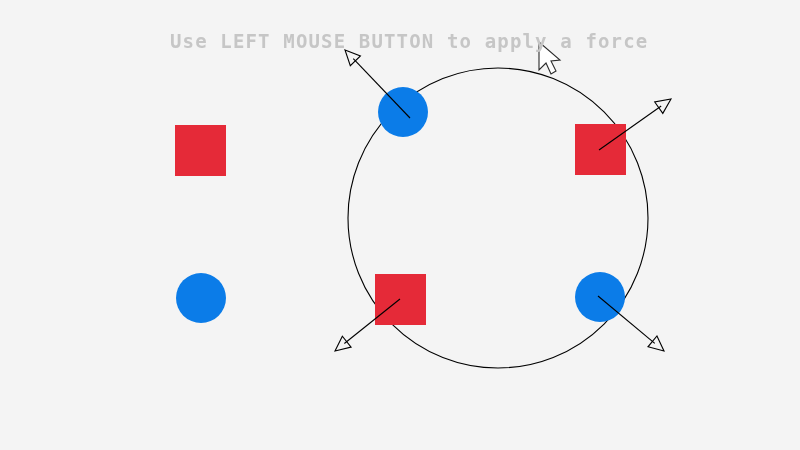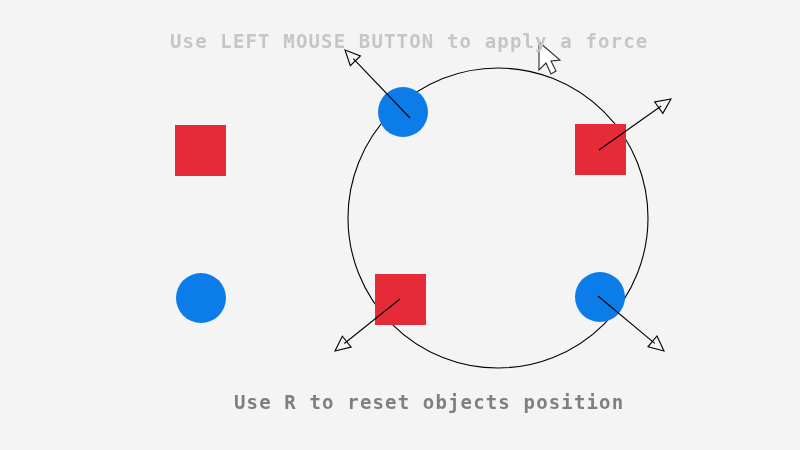--- a/index.html
+++ b/index.html
@@ -85,15 +85,14 @@
       <polygon points="664,351 647.995390008388,346.77478296221443 656.9579716036907,336.0196850478512" fill="none" stroke="#000000" stroke-width="1.1"></polygon>
     </g>
 
     <g>
       <polygon points="539,42 539,70 546,63 551,74 556,71 551,61 560,60" fill="#ffffff" stroke="#2a2a2a" stroke-width="1.1" stroke-linejoin="miter"></polygon>
     </g>
   </svg>
 
   <div class="hint" id="hint-top" style="color: rgb(198, 198, 198);">Use LEFT MOUSE BUTTON to apply a force</div>
 
-  <div class="hint" id="hint-bottom" style="color: rgb(127, 127, 127);">Use R to reset objects position</div>
 
 </div>
 
 </body></html>

